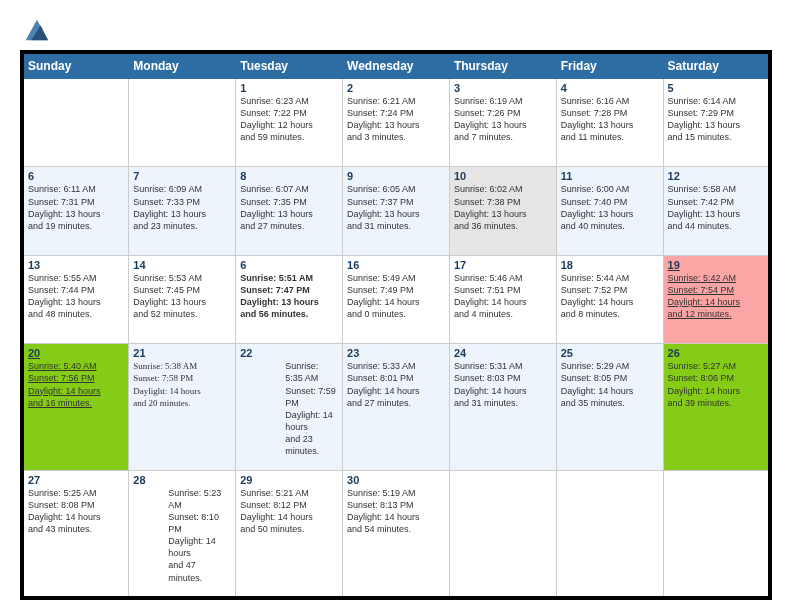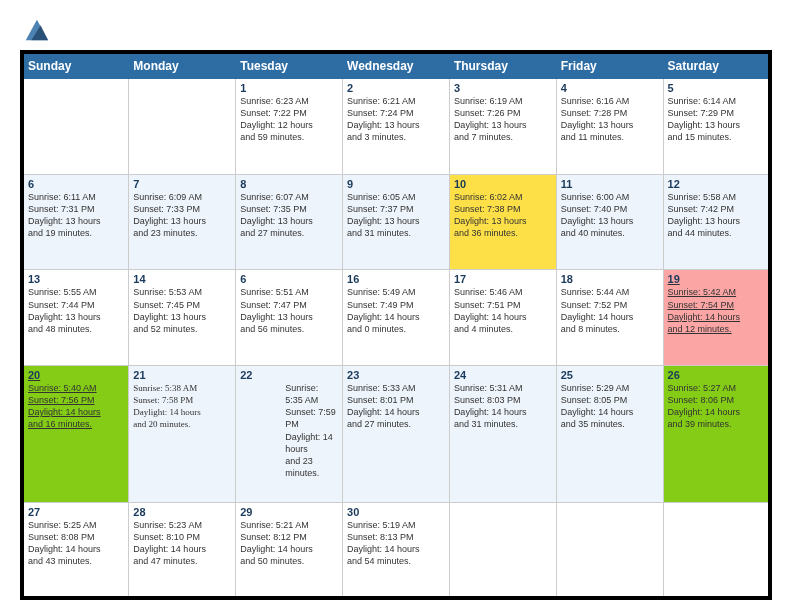--- a/index.html
+++ b/index.html
@@ -199,21 +199,21 @@
 Daylight: 13 hours
 and 27 minutes.</div>
           </td>
           <td style="background: rgb(238, 244, 251);">
             <span class="day-num">9</span>
             <div class="day-info" style="white-space: pre-line;">Sunrise: 6:05 AM
 Sunset: 7:37 PM
 Daylight: 13 hours
 and 31 minutes.</div>
           </td>
-          <td style="background: #fde047;">
+          <td style="background: #e5e5e5;">
             <span class="day-num">10</span>
             <div class="day-info" style="white-space: pre-line;">Sunrise: 6:02 AM
 Sunset: 7:38 PM
 Daylight: 13 hours
 and 36 minutes.</div>
           </td>
           <td style="background: rgb(238, 244, 251);">
             <span class="day-num">11</span>
             <div class="day-info" style="white-space: pre-line;">Sunrise: 6:00 AM
 Sunset: 7:40 PM
@@ -238,21 +238,21 @@
           </td>
           <td style="background: rgb(255, 255, 255);">
             <span class="day-num">14</span>
             <div class="day-info" style="white-space: pre-line;">Sunrise: 5:53 AM
 Sunset: 7:45 PM
 Daylight: 13 hours
 and 52 minutes.</div>
           </td>
           <td style="background: rgb(255, 255, 255);">
             <span class="day-num">6</span>
-            <div class="day-info" style="white-space: pre-line;">Sunrise: 5:51 AM
+            <div class="day-info" style="white-space: pre-line; font-weight: bold;">Sunrise: 5:51 AM
 Sunset: 7:47 PM
 Daylight: 13 hours
 and 56 minutes.</div>
           </td>
           <td style="background: rgb(255, 255, 255);">
             <span class="day-num">16</span>
             <div class="day-info" style="white-space: pre-line;">Sunrise: 5:49 AM
 Sunset: 7:49 PM
 Daylight: 14 hours
 and 0 minutes.</div>
@@ -333,21 +333,21 @@
         <tr>
           <td style="background: rgb(255, 255, 255);">
             <span class="day-num">27</span>
             <div class="day-info" style="white-space: pre-line;">Sunrise: 5:25 AM
 Sunset: 8:08 PM
 Daylight: 14 hours
 and 43 minutes.</div>
           </td>
           <td style="background: rgb(255, 255, 255);">
             <span class="day-num">28</span>
-            <div class="day-info" style="white-space: pre-line;">Sunrise: 5:23 AM
+            <div class="day-info" style="white-space: pre-line; margin-left: 35px;">Sunrise: 5:23 AM
 Sunset: 8:10 PM
 Daylight: 14 hours
 and 47 minutes.</div>
           </td>
           <td style="background: rgb(255, 255, 255);">
             <span class="day-num">29</span>
             <div class="day-info" style="white-space: pre-line;">Sunrise: 5:21 AM
 Sunset: 8:12 PM
 Daylight: 14 hours
 and 50 minutes.</div>

